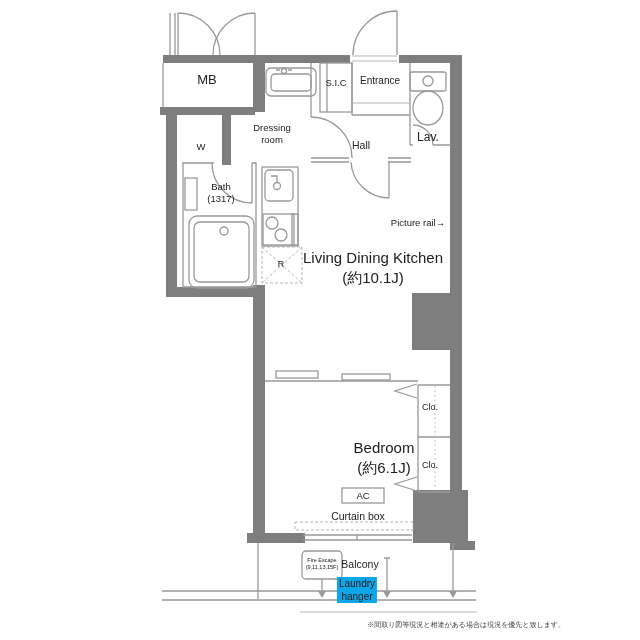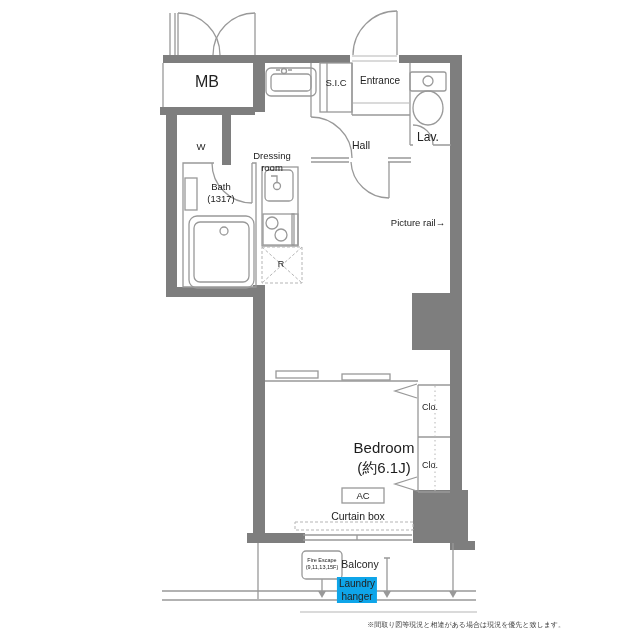--- a/index.html
+++ b/index.html
@@ -108,32 +108,34 @@
       <path d="M300,612 H477"></path>
     </g>
 
     <g fill="#999999" stroke="none">
       <path d="M318,591 L326,591 L322,598 Z"></path>
       <path d="M383,591 L391,591 L387,598 Z"></path>
       <path d="M449,591 L457,591 L453,598 Z"></path>
     </g>
   </svg>
 
-  <div class="lbl med" style="left:207px;top:72px;font-size:16px;">MB</div>
+  <div class="lbl med" style="left:207px;top:72px;font-size:13px;">MB</div>
   <div class="lbl sm" style="left:201px;top:141px;">W</div>
-  <div class="lbl sm" style="left:272px;top:122px;margin-top:28px;">Dressing
+  <div class="lbl sm" style="left:272px;top:122px;">Dressing
 room</div>
   <div class="lbl sm" style="left:336px;top:77px;text-align:right;">S.I.C</div>
   <div class="lbl sm" style="left:380px;top:74px;font-size:10px;">Entrance</div>
   <div class="lbl med" style="left:361px;top:139px;">Hall</div>
   <div class="lbl sm" style="left:428px;top:130px;font-size:12px;">Lav.</div>
   <div class="lbl sm" style="left:221px;top:181px;">Bath
 (1317)</div>
   <div class="lbl xs" style="left:281px;top:259px;">R</div>
   <div class="lbl sm" style="left:418px;top:217px;">Picture rail→</div>
+  <div class="lbl big" style="left:373px;top:248px;">Living Dining Kitchen
+(約10.1J)</div>
   <div class="lbl big" style="left:336px;top:438px;margin-left:48px;">Bedroom
 (約6.1J)</div>
   <div class="lbl xs" style="left:430px;top:402px;">Clo.</div>
   <div class="lbl xs" style="left:430px;top:460px;">Clo.</div>
   <div class="lbl sm" style="left:363px;top:490px;">AC</div>
   <div class="lbl med" style="left:358px;top:510px;text-align:right;">Curtain box</div>
   <div class="lbl tiny" style="left:322px;top:557px;width:40px;">Fire Escape
 (9,11,13,15F)</div>
   <div class="lbl med" style="left:360px;top:558px;">Balcony</div>
   <div class="lbl sm whitebg" style="left:357px;top:577px;font-size:10px;">Laundry

